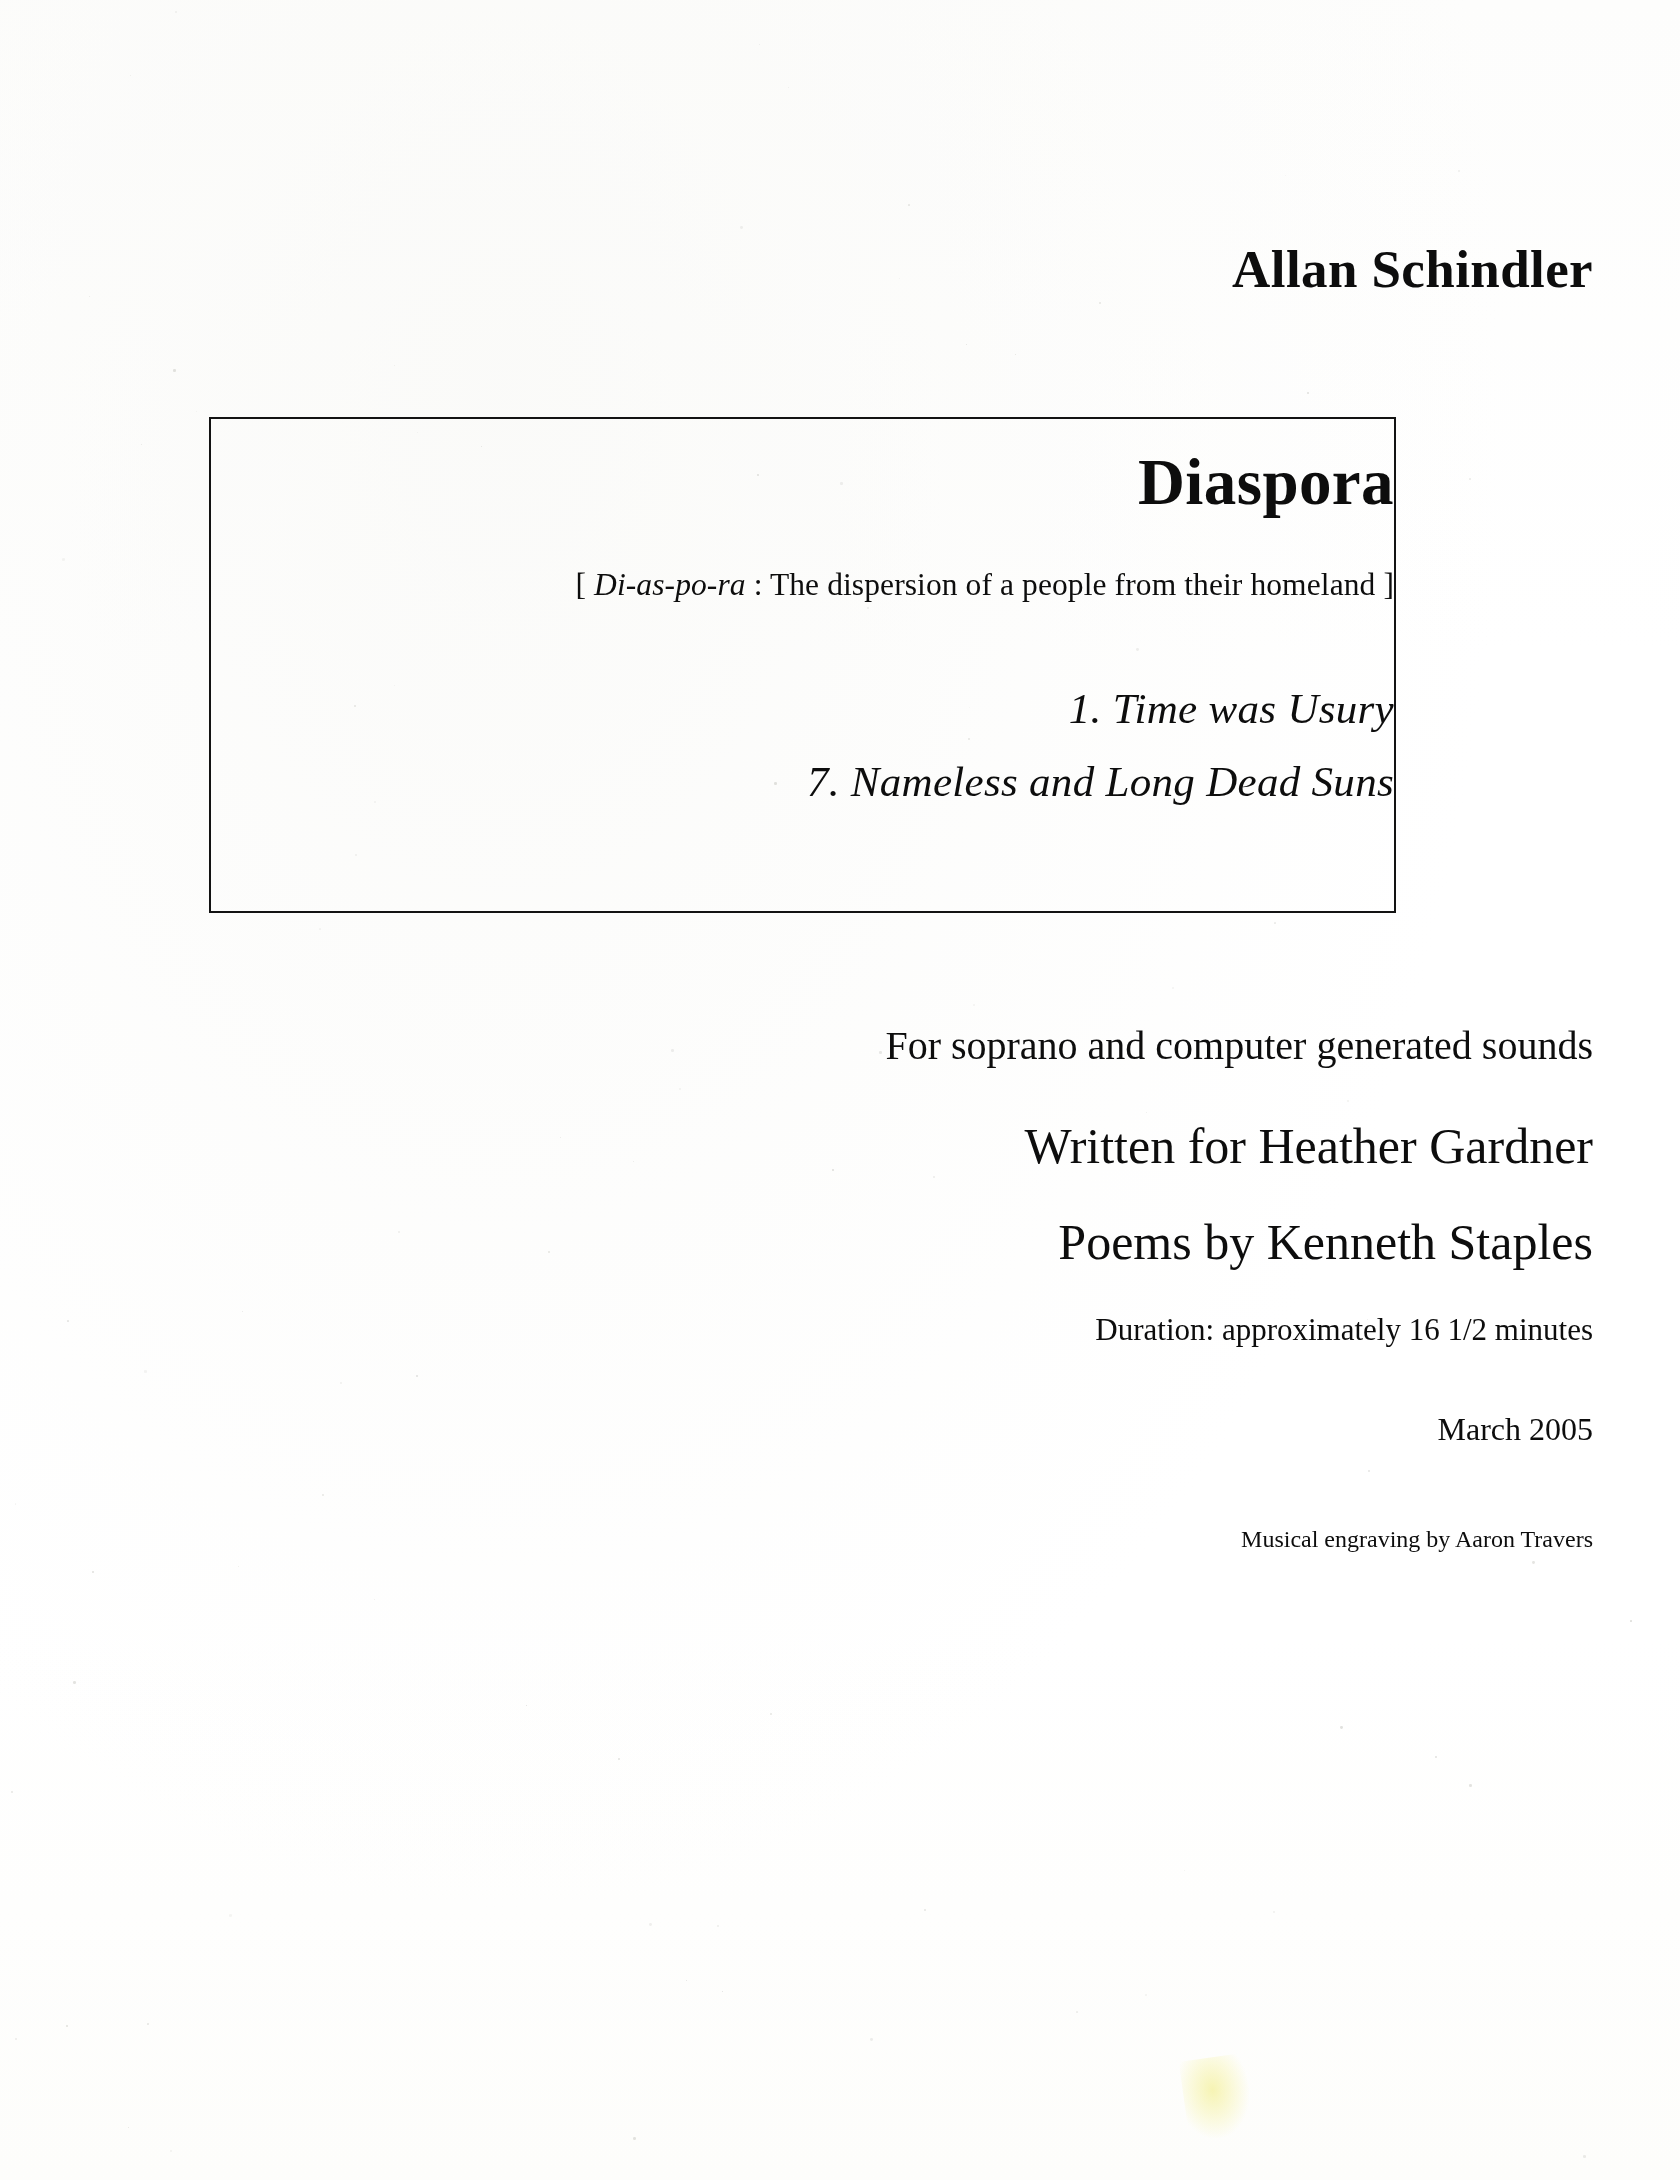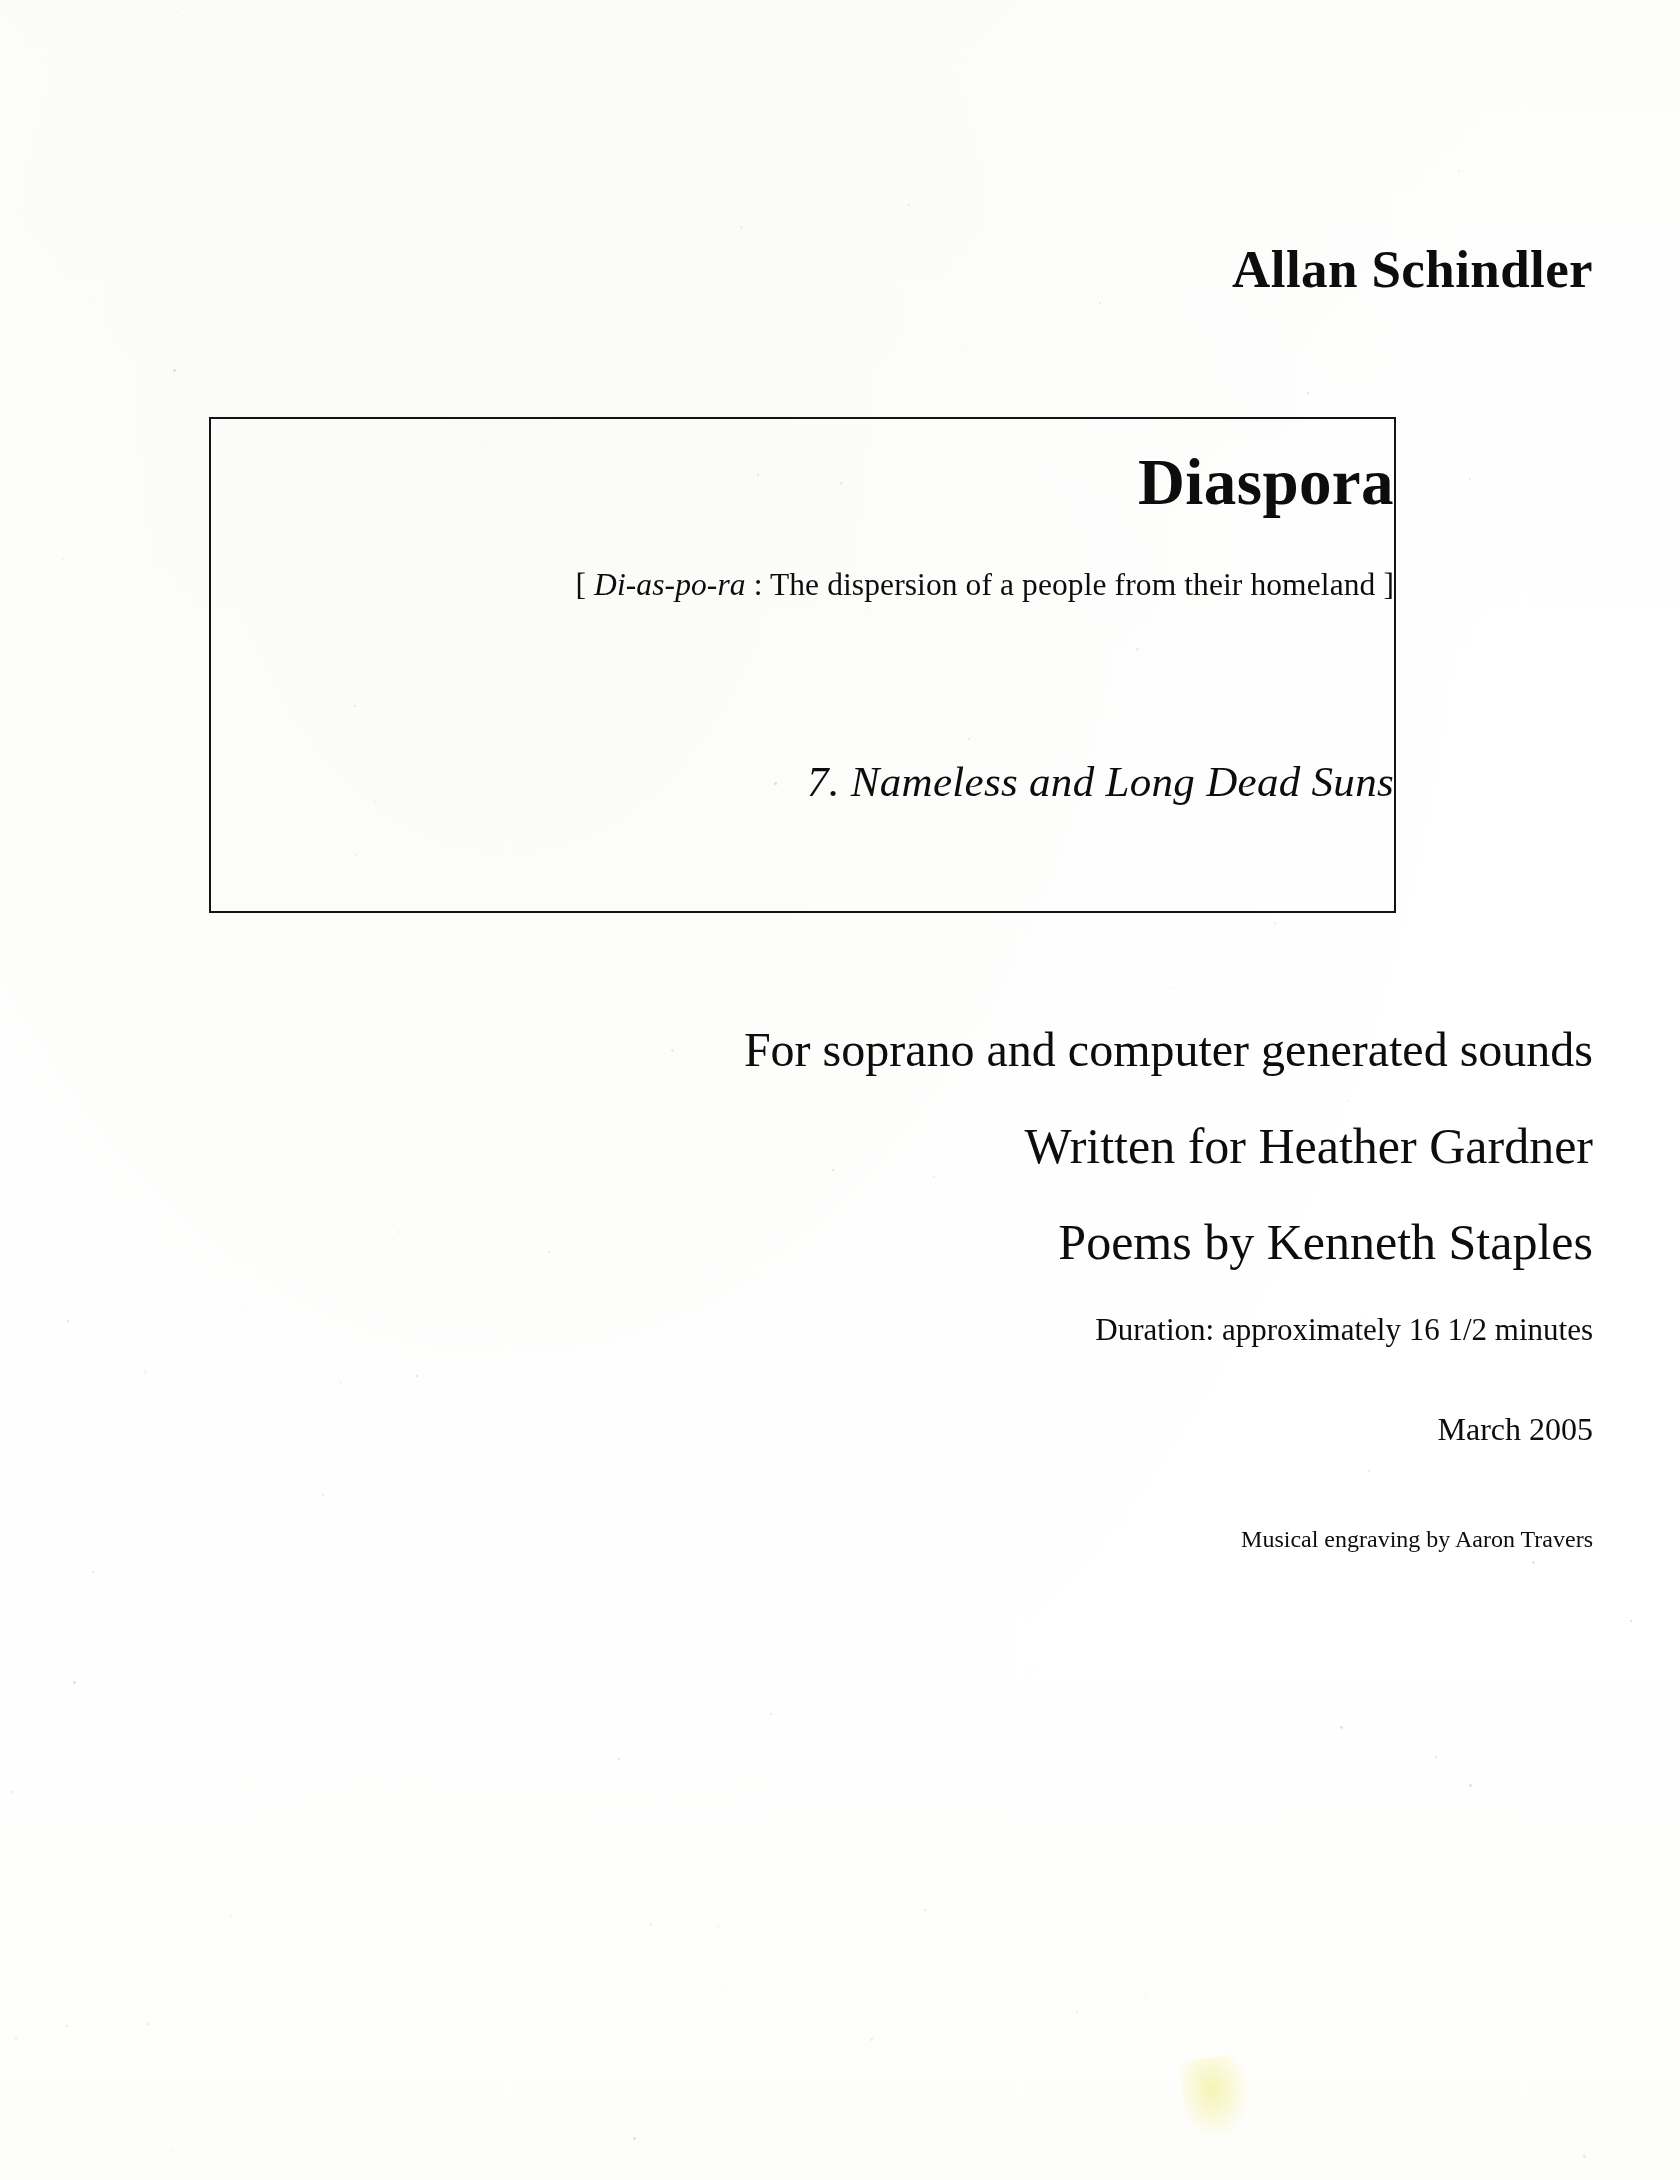--- a/index.html
+++ b/index.html
@@ -99,21 +99,21 @@
   .movement-1 { top: 268px; }
   .movement-2 { top: 341px; }
 
   .credit {
     position: absolute;
     left: 0;
     width: 100%;
     line-height: 1;
   }
 
-  .credit-instrumentation { top: 1018px; font-size: 48px; }
+  .credit-instrumentation { top: 1018px; font-size: 40px; }
   .credit-dedication      { top: 1113px; font-size: 50px; }
   .credit-poems           { top: 1209px; font-size: 50px; }
   .credit-duration        { top: 1306px; font-size: 31px; }
   .credit-date            { top: 1405px; font-size: 32px; }
   .credit-engraver        { top: 1519px; font-size: 24px; }
 
   
   .speck {
     position: absolute;
     background: #c9c9c4;
@@ -145,20 +145,21 @@
     <div class="composer">Allan Schindler</div>
 
     <div class="title-box">
 
       <div class="work-title">Diaspora</div>
 
       <div class="etymology">
         <span>[ </span><span class="syllabified">Di-as-po-ra</span><span> : The dispersion of a people from their homeland ]</span>
       </div>
 
+      <div class="movement movement-1">1. Time was Usury</div>
 
       <div class="movement movement-2">7. Nameless and Long Dead Suns</div>
 
     </div>
 
     <div class="credit credit-instrumentation">For soprano and computer generated sounds</div>
 
     <div class="credit credit-dedication">Written for Heather Gardner</div>
 
     <div class="credit credit-poems">Poems by Kenneth Staples</div>

